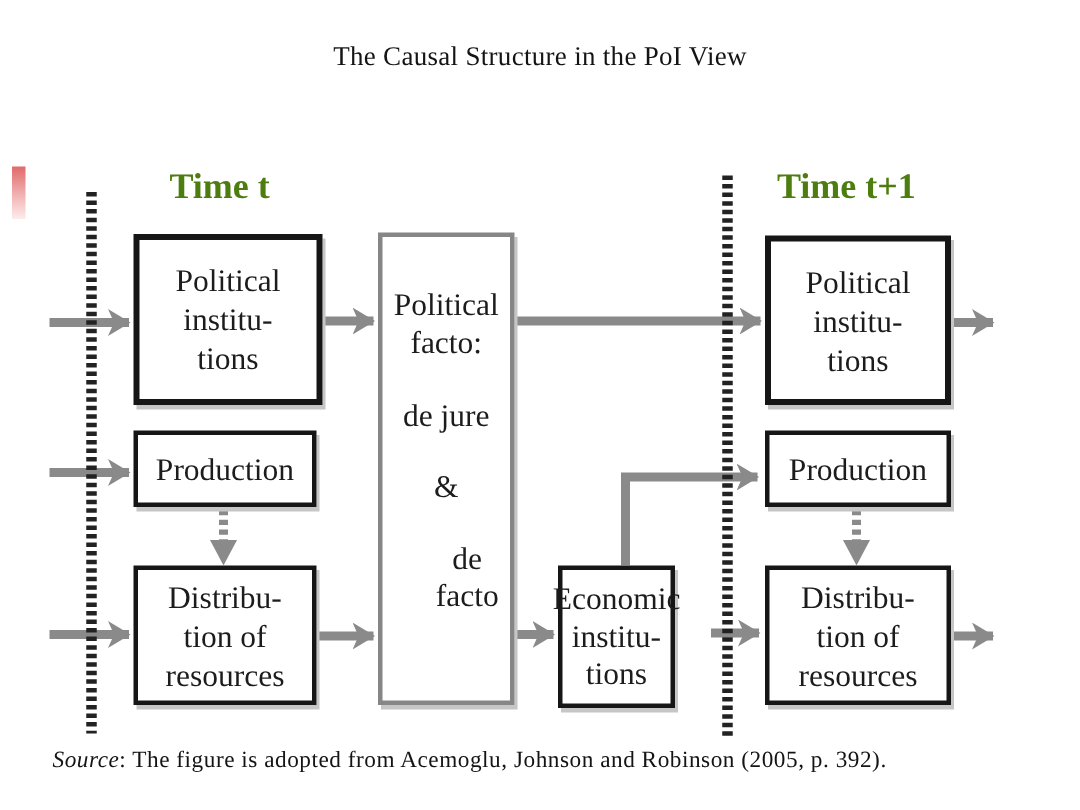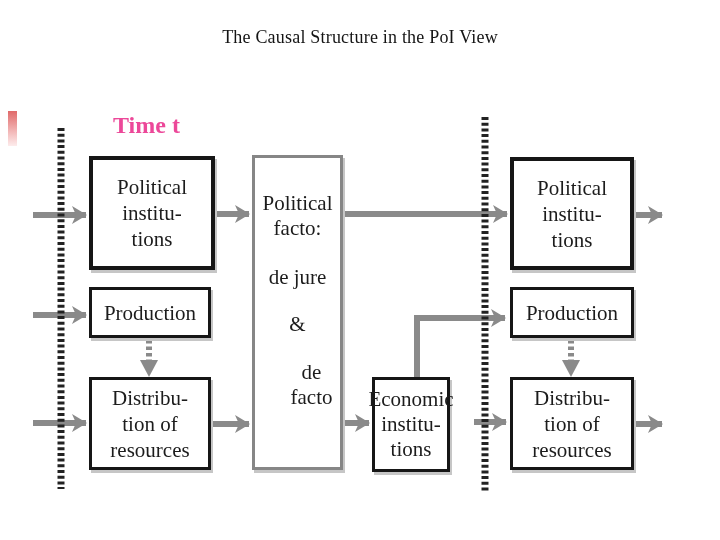--- a/index.html
+++ b/index.html
@@ -10,21 +10,21 @@
   }
   .slide-title {
     position:absolute; left:0; top:27px; width:100%;
     text-align:center; font-size:18px; letter-spacing:0.2px; color:#141414;
   }
   .accent-bar {
     position:absolute; left:8px; top:111px; width:9px; height:35px;
     background:linear-gradient(to bottom,#e06a6a 0%,#f3b9b9 60%,#fdecec 100%);
   }
   .time-label {
-    position:absolute; top:112px; font-size:24px; font-weight:bold; color:#ec4899;
+    position:absolute; top:112px; font-size:24px; font-weight:bold; color:#4d7c0f;
     white-space:nowrap;
   }
   .time-label.t  { left:113px; }
   .time-label.t1 { left:518px; }
 
   .arrows-layer { position:absolute; left:0; top:0; width:720px; height:540px; }
 
   .box {
     position:absolute; box-sizing:border-box; background:#ffffff;
     border:3px solid #161616; box-shadow:2px 3px 0 #c6c6c6;
@@ -89,20 +89,21 @@
     <g>
       <line x1="571" y1="340" x2="571" y2="361" stroke="#8a8a8a" stroke-width="6" stroke-dasharray="3.5 3"></line>
       <polygon points="562,360 580,360 571,377" fill="#8a8a8a"></polygon>
     </g>
 
     <line x1="61" y1="128" x2="61" y2="489" stroke="#222222" stroke-width="7" stroke-dasharray="3 2.7"></line>
     <line x1="485" y1="117" x2="485" y2="491" stroke="#222222" stroke-width="7" stroke-dasharray="3 2.7"></line>
   </svg>
 
   <div class="time-label t">Time t</div>
+  <div class="time-label t1">Time t+1</div>
 
   <div class="box b-pit">
     <span>Political</span>
     <span>institu-</span>
     <span>tions</span>
   </div>
 
   <div class="box b-prt">
     <span>Production</span>
   </div>
@@ -136,14 +137,17 @@
   <div class="box b-prt1">
     <span>Production</span>
   </div>
 
   <div class="box b-dot1">
     <span>Distribu-</span>
     <span>tion of</span>
     <span>resources</span>
   </div>
 
+  <div class="source-note">
+    <span class="src-label">Source</span><span>: The figure is adopted from Acemoglu, Johnson and Robinson (2005, p. 392).</span>
+  </div>
 
 </div>
 
 </body></html>

